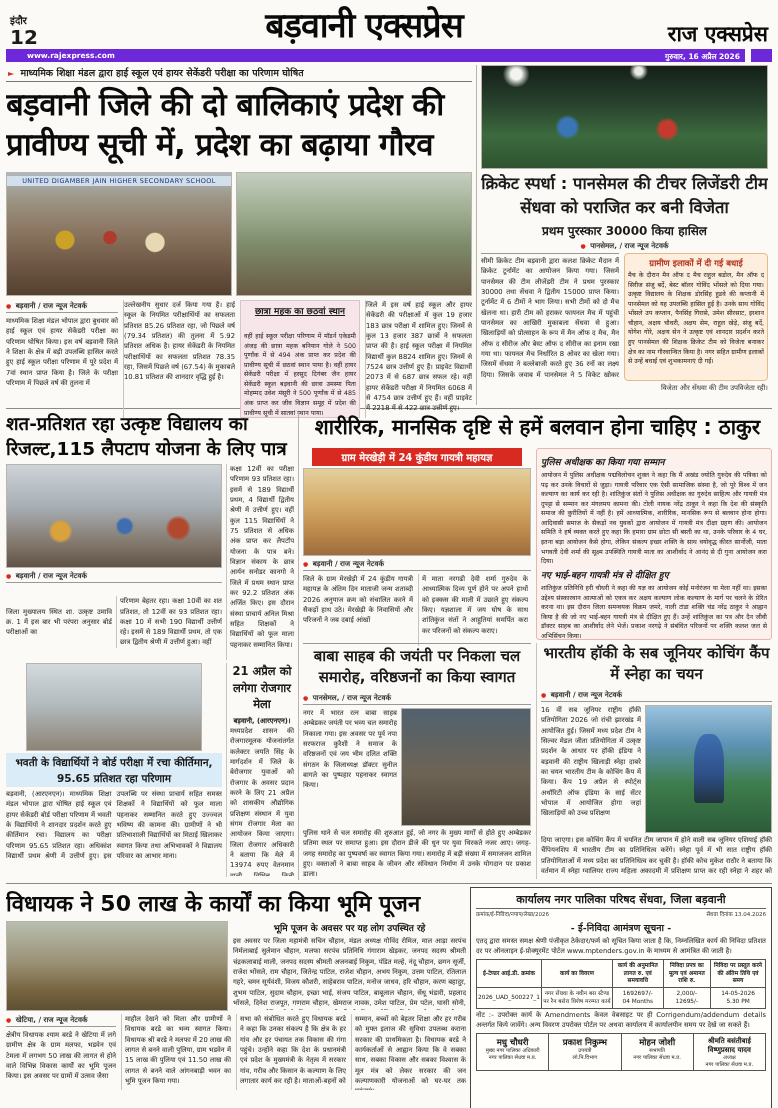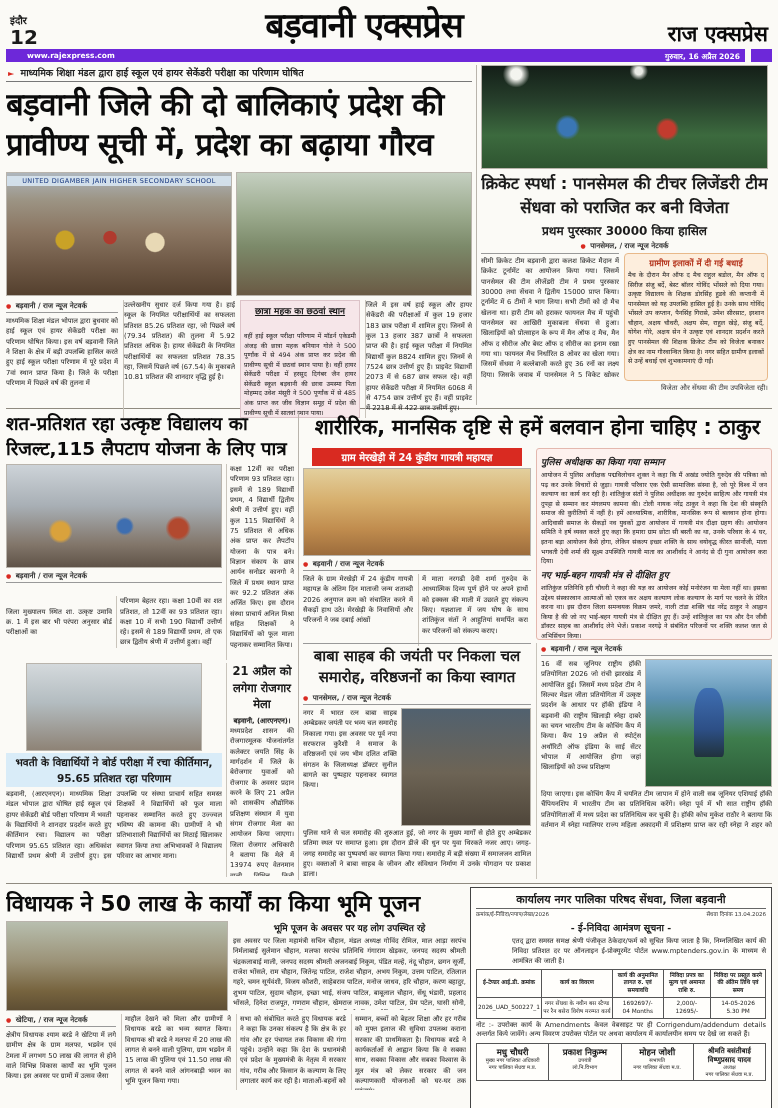--- a/index.html
+++ b/index.html
@@ -146,21 +146,21 @@
   .attendees { flex:1; }
   .att-head { font-size:9px; font-weight:bold; text-align:center; margin-bottom:2px; }
   .attendees .bt { height:74px; }
   .vk-cols { gap:5px; height:76px; margin-top:3px; }
   .vk-cols .c { width:110px; }
 
   .tender { flex:1; border:1.5px solid #444; background:#fffefb; padding:3px 5px; font-size:7px; }
   .tender-head { font-size:11px; font-weight:800; text-align:center; border-bottom:1px solid #666; padding-bottom:2px; }
   .tender-refs { display:flex; justify-content:space-between; font-size:5.5px; color:#333; margin:1px 0; }
   .tender-title { font-size:9.5px; font-weight:bold; text-align:center; margin:3px 0; }
-  .tender-intro { font-size:6.8px; line-height:1.45; text-align:justify;margin-left:36px; }
+  .tender-intro { font-size:6.8px; line-height:1.45; text-align:justify; }
   .tender table { width:100%; border-collapse:collapse; margin:2px 0; }
   .tender th, .tender td { border:1px solid #555; font-size:5.8px; padding:2px 1px; text-align:center; vertical-align:middle; line-height:1.35; }
   .tender th { font-weight:bold; }
   .tender-note { font-size:6.8px; line-height:1.45; text-align:justify; }
   .sig-row { display:flex; border:1px solid #555; margin-top:3px; }
   .sig { flex:1; border-right:1px solid #555; text-align:center; padding:2px 1px; }
   .sig:last-child { border-right:none; }
   .sig-name { font-size:8.5px; font-weight:800; }
   .sig-sub { font-size:5.2px; color:#333; line-height:1.3; }
 </style>
@@ -303,20 +303,21 @@
             <span>पानसेमल, / राज न्यूज नेटवर्क</span>
           </div>
           <div class="row baba-mid">
             <p class="bt c">नगर में भारत रत्न बाबा साहब अम्बेडकर जयंती पर भव्य चल समारोह निकाला गया। इस अवसर पर पूर्व नपा सरफराज कुरैशी ने समाज के वरिष्ठजनों एवं जय भीम दलित शक्ति संगठन के जिलाध्यक्ष डॉक्टर सुनील बागले का पुष्पहार पहनाकर स्वागत किया।</p>
             <div class="photo ph-baba"></div>
           </div>
           <p class="bt tail">पुलिस थाने से चल समारोह की शुरुआत हुई, जो नगर के मुख्य मार्गों से होते हुए अम्बेडकर प्रतिमा स्थल पर समाप्त हुआ। इस दौरान डीजे की धुन पर युवा थिरकते नजर आए। जगह-जगह समारोह का पुष्पवर्षा कर स्वागत किया गया। समारोह में बड़ी संख्या में समाजजन शामिल हुए। वक्ताओं ने बाबा साहब के जीवन और संविधान निर्माण में उनके योगदान पर प्रकाश डाला।</p>
         </div>
 
         <div class="hockey">
+          <h3>भारतीय हॉकी के सब जूनियर कोचिंग कैंप में स्नेहा का चयन</h3>
           <div class="byline">
             <span class="dot">●</span>
             <span>बड़वानी / राज न्यूज नेटवर्क</span>
           </div>
           <div class="row hockey-mid">
             <p class="bt c">16 वीं सब जूनियर राष्ट्रीय हॉकी प्रतियोगिता 2026 जो रांची झारखंड में आयोजित हुई। जिसमें मध्य प्रदेश टीम ने सिल्वर मेडल जीता प्रतियोगिता में उत्कृष्ट प्रदर्शन के आधार पर हॉकी इंडिया ने बड़वानी की राष्ट्रीय खिलाड़ी स्नेहा दाबरे का चयन भारतीय टीम के कोचिंग कैंप में किया। कैंप 19 अप्रैल से स्पोर्ट्स अथॉरिटी ऑफ इंडिया के साई सेंटर भोपाल में आयोजित होगा जहां खिलाड़ियों को उच्च प्रशिक्षण</p>
             <div class="photo ph-hockey"></div>
           </div>
           <p class="bt tail">दिया जाएगा। इस कोचिंग कैंप में चयनित टीम जापान में होने वाली सब जूनियर एशियाई हॉकी चैंपियनशिप में भारतीय टीम का प्रतिनिधित्व करेंगे। स्नेहा पूर्व में भी सात राष्ट्रीय हॉकी प्रतियोगिताओं में मध्य प्रदेश का प्रतिनिधित्व कर चुकी है। हॉकी कोच मुकेश राठौर ने बताया कि वर्तमान में स्नेहा ग्वालियर राज्य महिला अकादमी में प्रशिक्षण प्राप्त कर रही स्नेहा ने शहर को गौरवान्वित किया है। उनकी उपलब्धि पर लोकसभा सांसद गजेंद्र सिंह पटेल, राज्यसभा सांसद डॉ सुमेर सिंह सोलंकी, जिला हॉकी संघ के संरक्षक डॉ ओपी खंडेलवाल अध्यक्ष अनूपकलाल अग्रवाल आदि ने हर्ष जताया।</p>
         </div>

